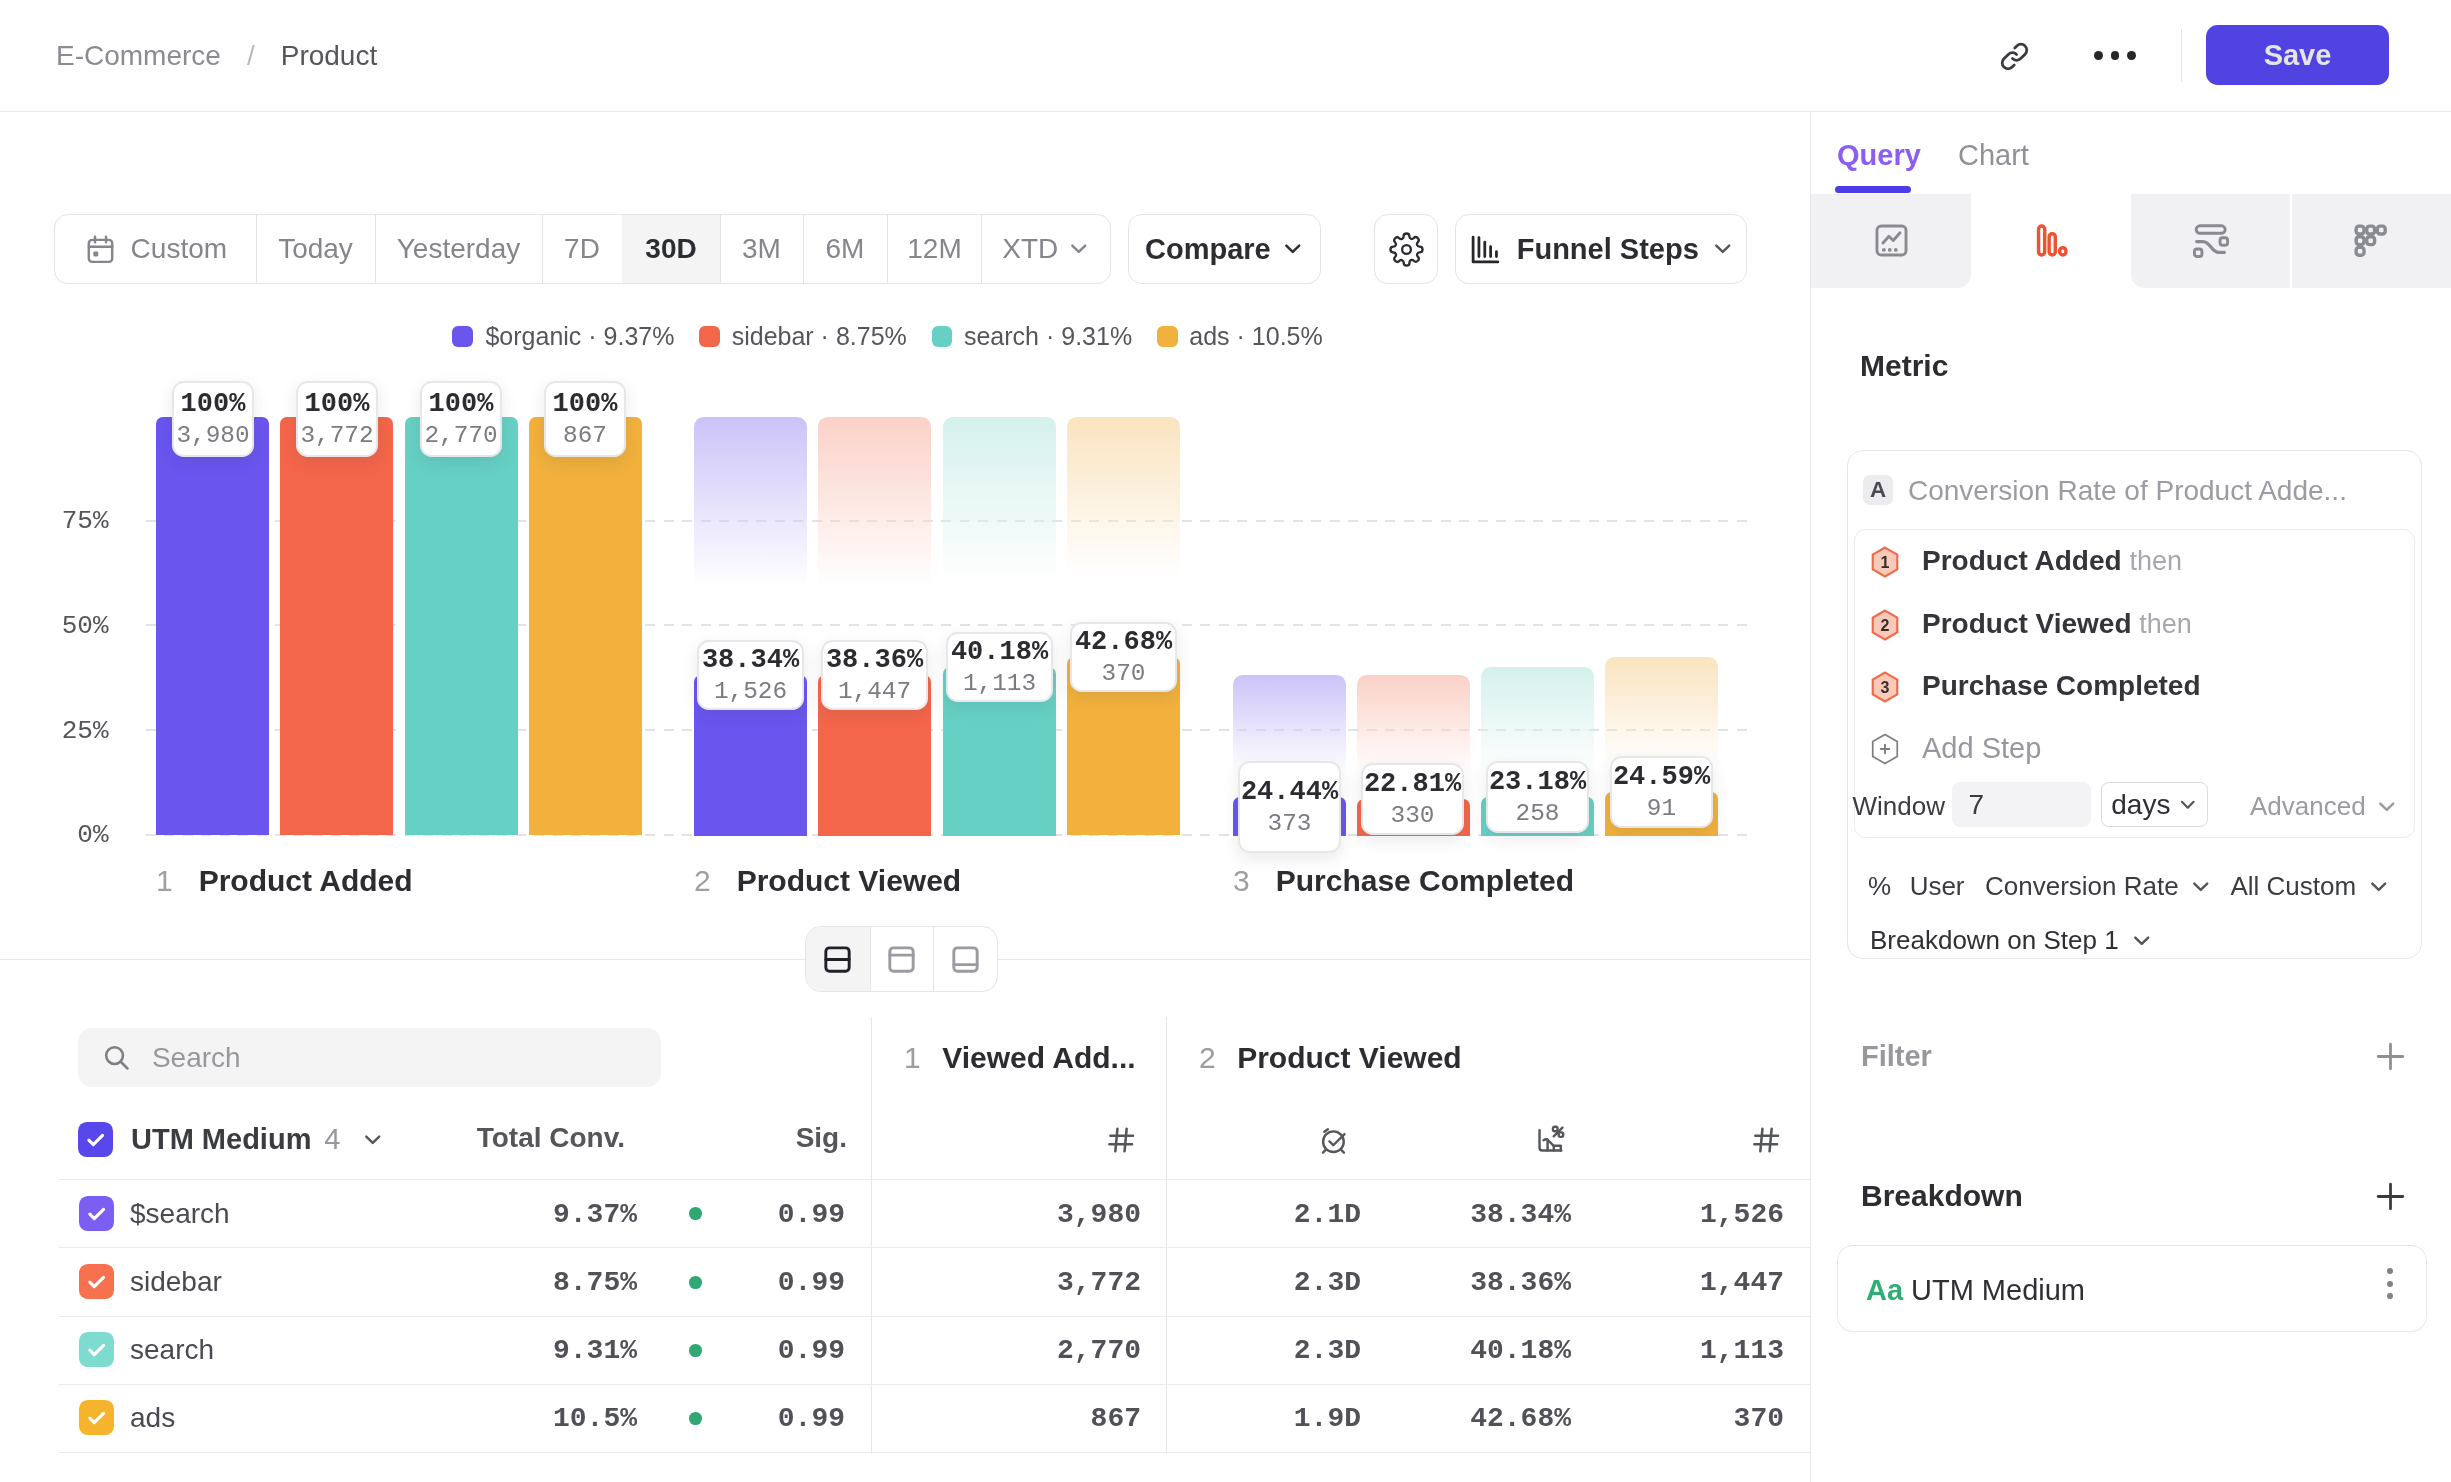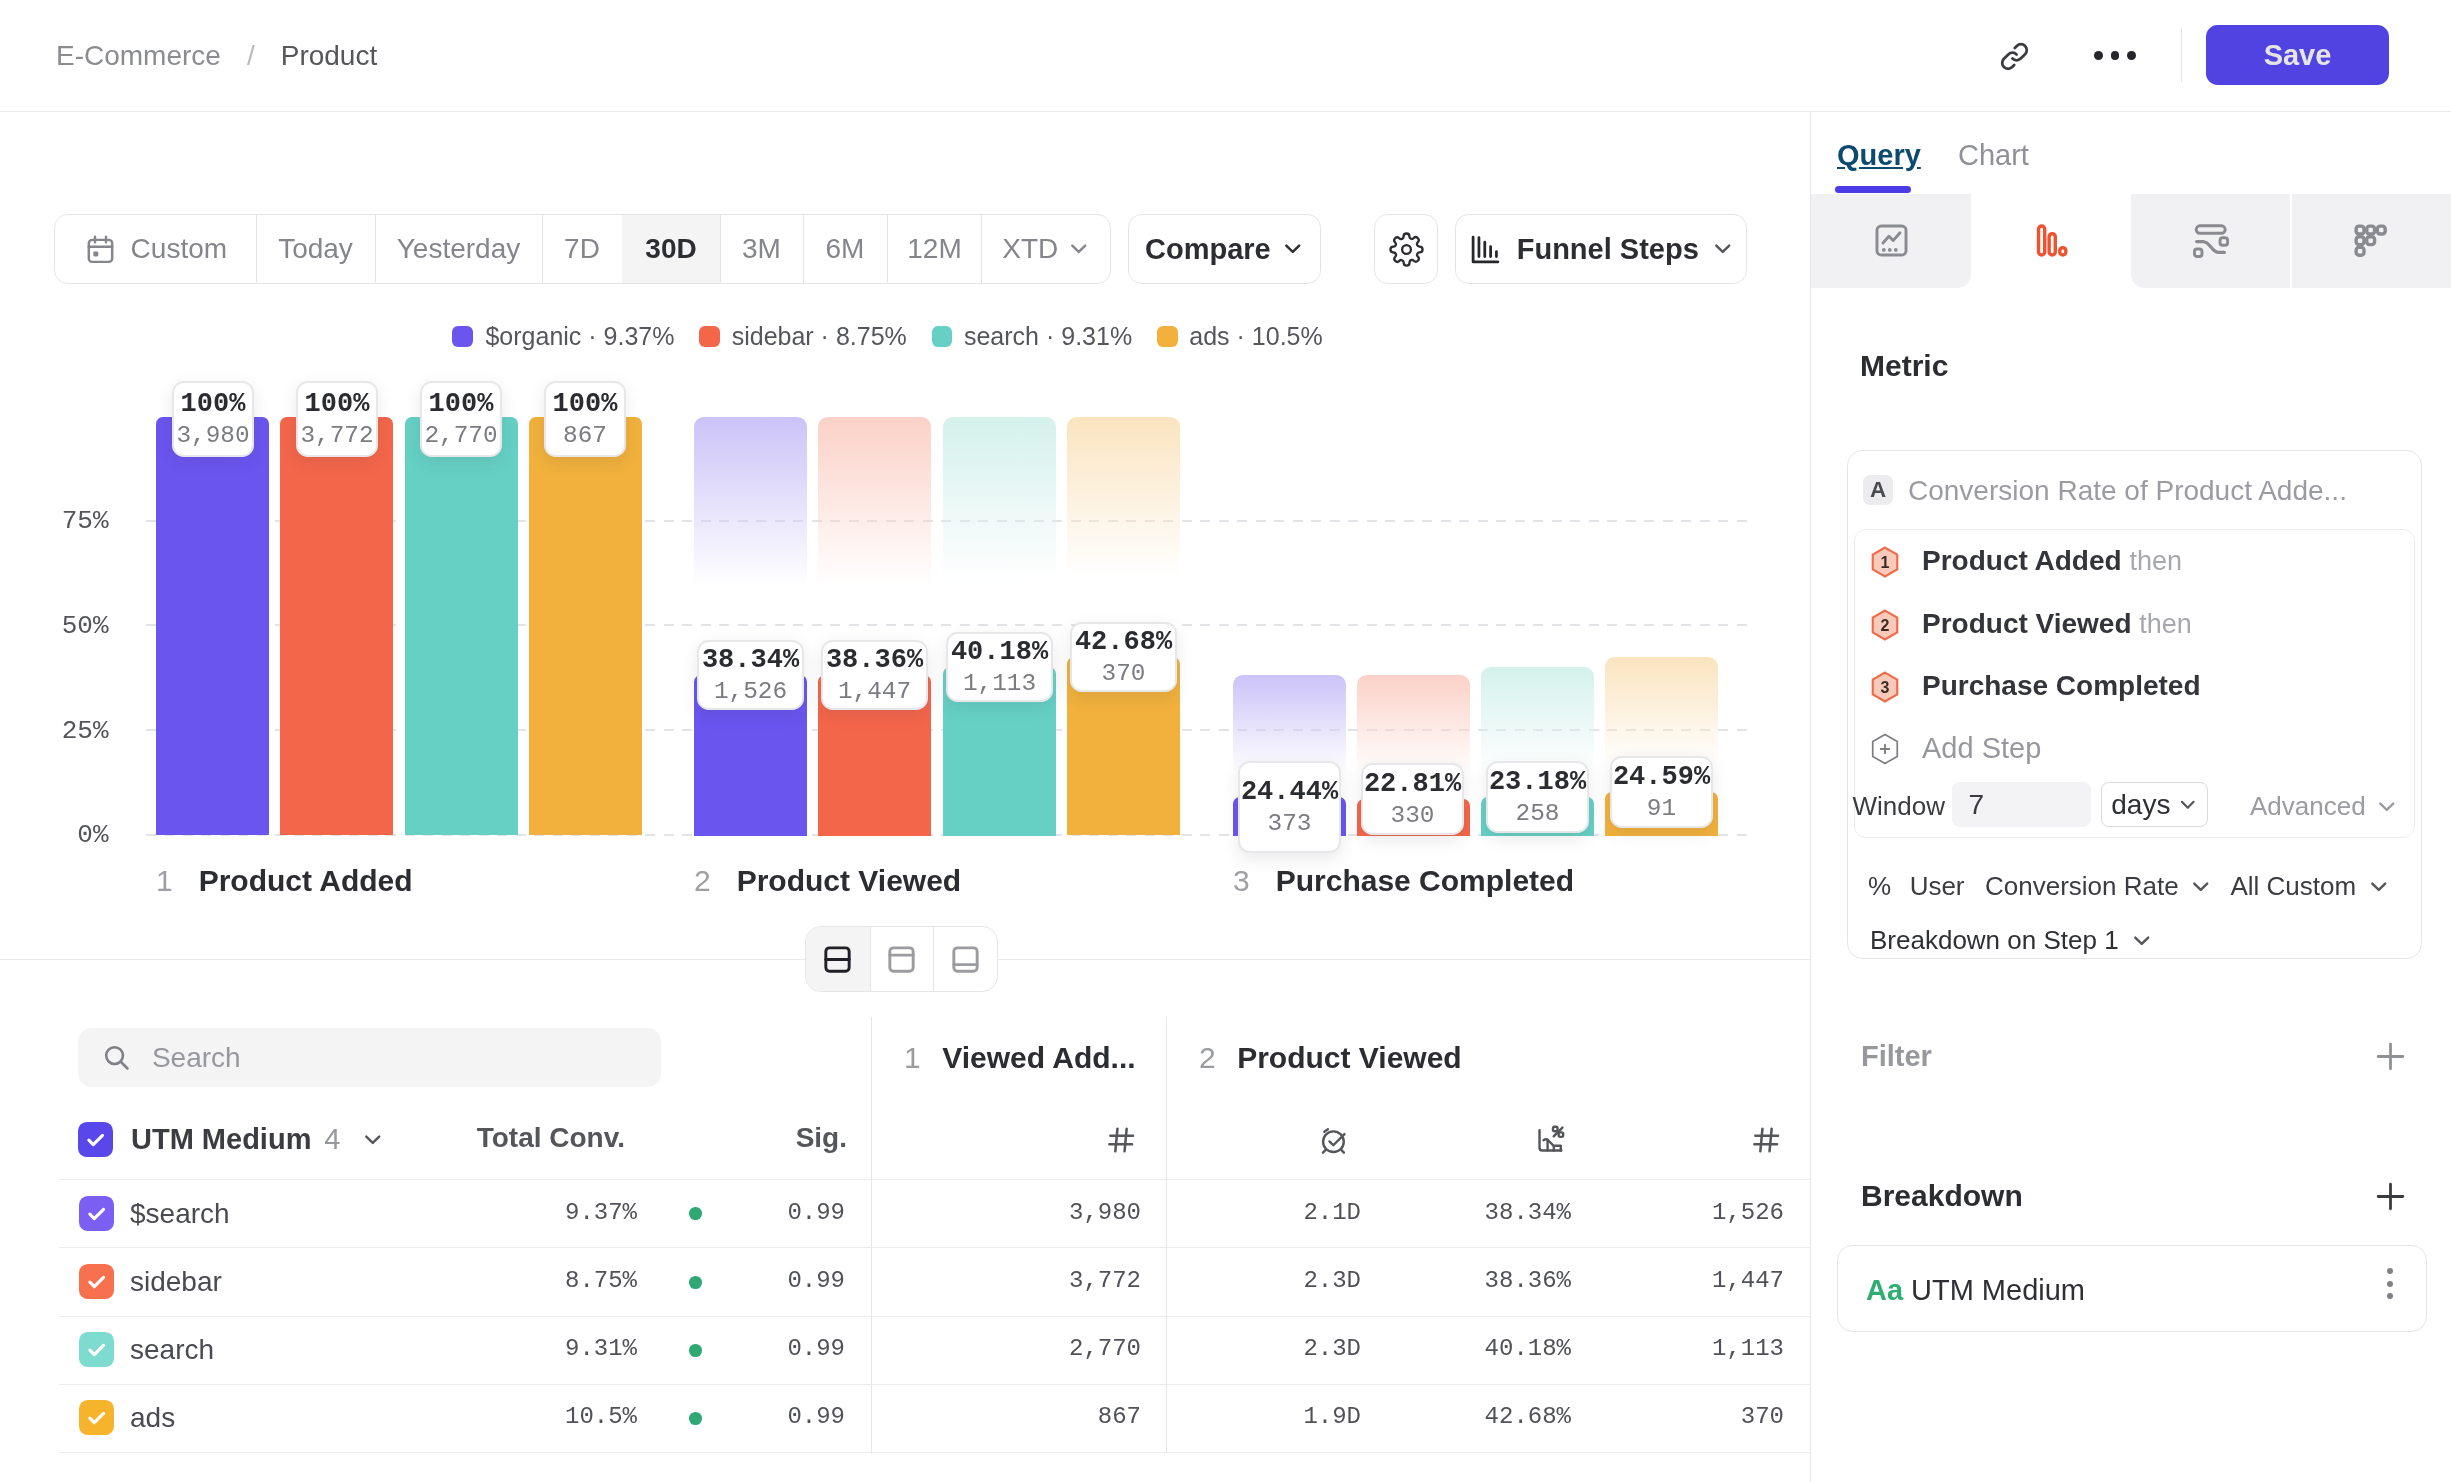--- a/index.html
+++ b/index.html
@@ -214,21 +214,21 @@
   </div>
   <div class="flex" style="width:64px;height:100%;justify-content:center;border-left:1px solid #e5e5e8;">
     <svg width="35" height="35" viewBox="0 0 24 24" fill="none" stroke="#9b9ca1" stroke-width="2" stroke-linecap="round">
         <rect x="4" y="4" width="16" height="16" rx="2.5"></rect>
         <path d="M4 15.5h16"></path>
       </svg>
   </div>
 </div>
 
 <style>
-.num{font-family:"Liberation Mono",monospace;font-size:24px;color:#515257;position:absolute;text-align:right;}
+.num{font-family:"Liberation Mono",monospace;font-size:28px;color:#515257;position:absolute;text-align:right;font-weight:bold;}
 .rowsep{position:absolute;height:1px;background:#ececee;left:59px;width:1751px;}
 .cb{position:absolute;width:35px;height:35px;border-radius:8.8px;display:flex;align-items:center;justify-content:center;}
 .rlab{position:absolute;font-size:28px;color:#4a4b50;}
 </style>
 <div class="abs flex" style="left:78px;top:1028px;width:583px;height:59px;background:#f4f4f5;border-radius:13.7px;padding-left:23.4px;gap:19.5px;">
   <svg width="31" height="31" viewBox="0 0 24 24" fill="none" stroke="#7f8085" stroke-width="2" stroke-linecap="round">
       <circle cx="10.5" cy="10.5" r="6.5"></circle>
       <path d="M15.5 15.5 L20.5 20.5"></path>
     </svg>
   <span style="font-size:28px;color:#97989d;">Search</span>
@@ -336,21 +336,21 @@
 <div class="num" style="left:390px;top:1403px;width:247px;">10.5%</div>
 <div class="abs" style="left:689px;top:1412px;width:12.7px;height:12.7px;border-radius:50%;background:#2fa874;"></div>
 <div class="num" style="left:683px;top:1403px;width:162px;">0.99</div>
 <div class="num" style="left:897px;top:1403px;width:244px;">867</div>
 <div class="num" style="left:1200px;top:1403px;width:161px;">1.9D</div>
 <div class="num" style="left:1385px;top:1403px;width:186px;">42.68%</div>
 <div class="num" style="left:1599px;top:1403px;width:185px;">370</div>
 
 <div class="abs" style="left:1810px;top:112px;width:1px;height:1370px;background:#e7e7ea;"></div>
 
-<div class="abs" style="left:1837px;top:139px;font-size:29px;font-weight:700;color:#0c4a6e;text-decoration:underline;">Query</div>
+<div class="abs" style="left:1837px;top:139px;font-size:29px;font-weight:700;color:#8b5cf6;">Query</div>
 <div class="abs" style="left:1835px;top:186px;width:76px;height:6.8px;border-radius:3.9px;background:#4b3ce8;"></div>
 <div class="abs" style="left:1958px;top:139px;font-size:29px;color:#909196;">Chart</div>
 
 <div class="abs" style="left:1811px;top:194px;width:641px;height:94px;background:#fff;"></div>
 <div class="abs" style="left:1811px;top:194px;width:160px;height:94px;background:#f1f1f3;border-radius:0 0 13.7px 0;"></div>
 <div class="abs" style="left:2131px;top:194px;width:321px;height:94px;background:#f1f1f3;border-radius:0 0 0 13.7px;"></div>
 <div class="abs" style="left:2290px;top:194px;width:2px;height:94px;background:#fff;"></div>
 <svg class="abs" style="left:1871px;top:220px;" width="41" height="41" viewBox="0 0 24 24" fill="none" stroke="#8a8b90" stroke-width="1.7" stroke-linecap="round" stroke-linejoin="round">
     <rect x="3.5" y="3.5" width="17" height="17" rx="2.5"></rect>
     <path d="M7 13.5l3.5-4 2.5 2.5 4-4.5"></path>

